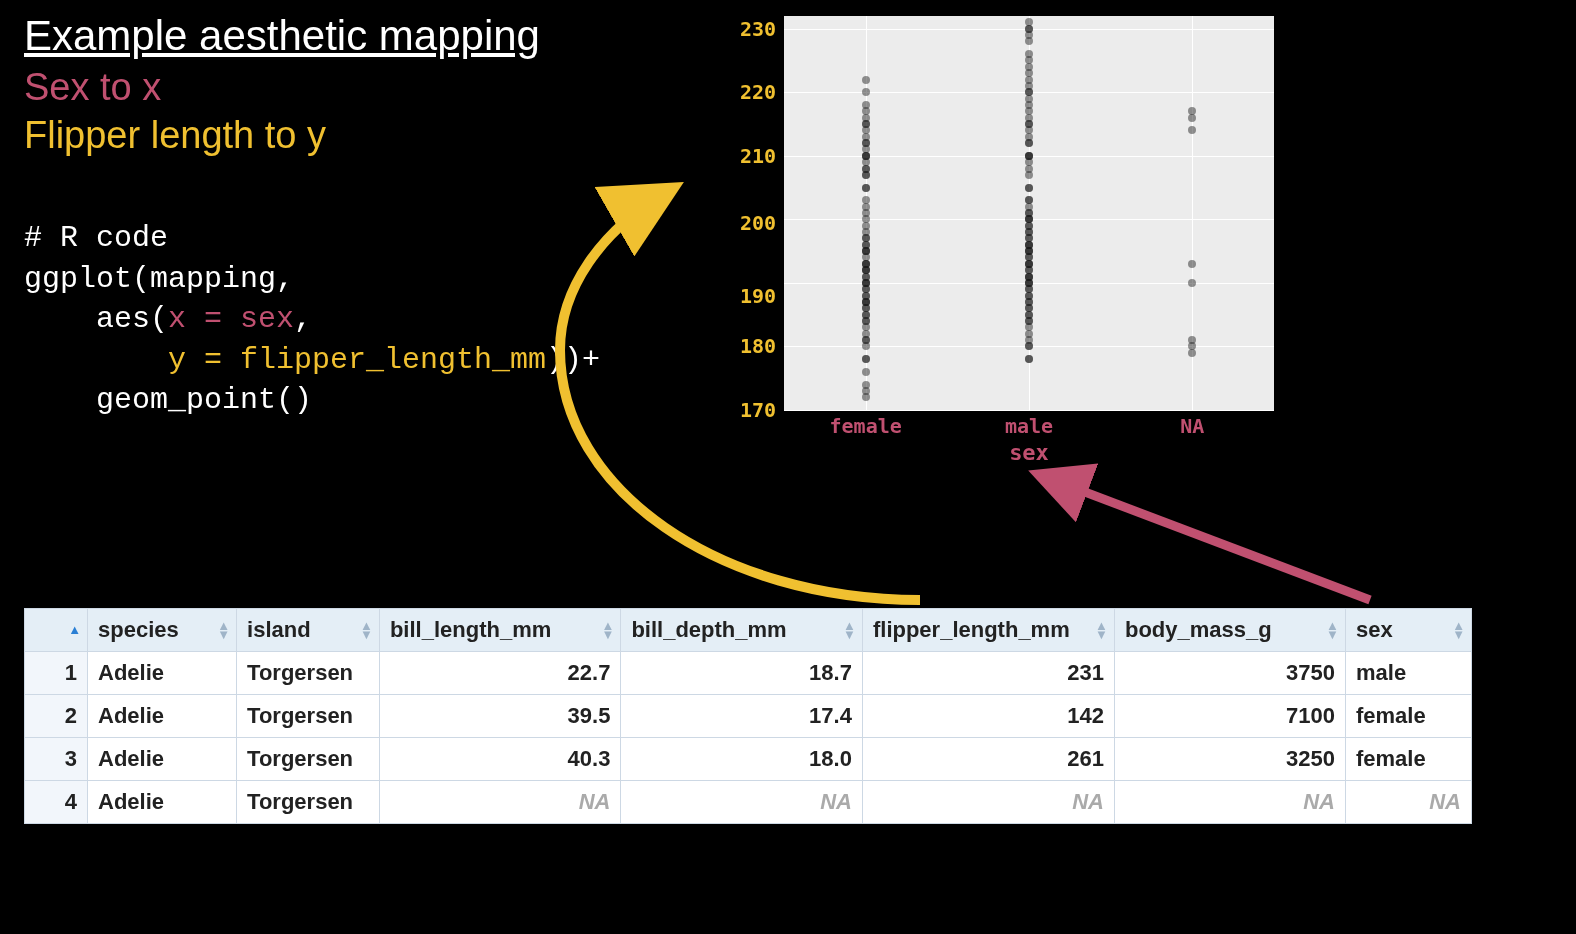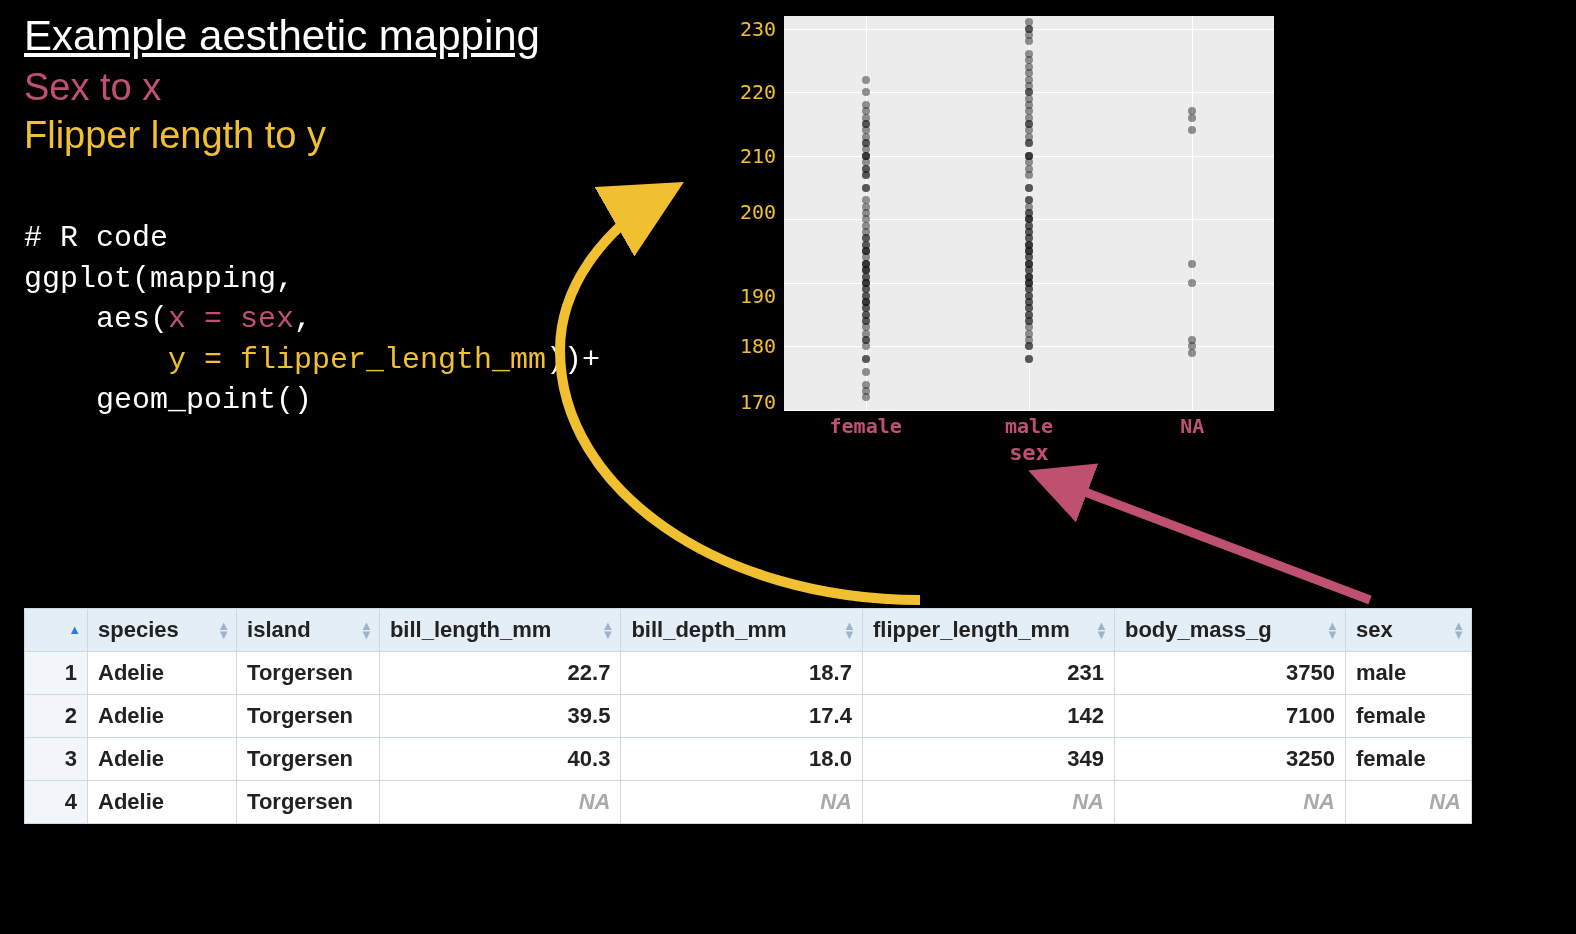--- a/index.html
+++ b/index.html
@@ -73,21 +73,21 @@
     width: 48px;
     height: 400px;
   }
   .plot-ytick {
     position: absolute;
     right: 4px;
     transform: translateY(-50%);
     color: #f0c030;
     font-family: "Menlo","Consolas",monospace;
     font-size: 20px;
-    font-weight: normal;
+    font-weight: bold;
     text-align: right;
   }
   .plot-panel {
     position: absolute;
     left: 104px;
     top: 6px;
     width: 490px;
     height: 394px;
     background: #ececec;
   }
@@ -220,24 +220,24 @@
 
 <div class="codeblock"><span># R code</span>
 <span>ggplot(mapping,</span>
 <span>    aes(</span><span class="pink">x = sex</span><span>,</span>
 <span>        </span><span class="yellow">y = flipper_length_mm</span><span>))+</span>
 <span>    geom_point()</span></div>
 
 <div class="plotwrap">
   <div class="plot-ylabel">flipper_length_mm</div>
   <div class="plot-yticks" id="yticks">
-      <div class="plot-ytick" style="top: 392px;">170</div>
+      <div class="plot-ytick" style="top: 400px;">170</div>
       <div class="plot-ytick" style="top: 336.452px;">180</div>
       <div class="plot-ytick" style="top: 286px;">190</div>
-      <div class="plot-ytick" style="top: 202px; text-align: right;">200</div>
+      <div class="plot-ytick" style="top: 213px; text-align: right;">200</div>
       <div class="plot-ytick" style="top: 145.806px;">210</div>
       <div class="plot-ytick" style="top: 82.2581px;">220</div>
       <div class="plot-ytick" style="top: 18.7097px;">230</div>
     </div>
   <div class="plot-panel" id="panel">
       <div class="gridline-h" style="top: 394px;"></div>
       <div class="gridline-h" style="top: 330.452px;"></div>
       <div class="gridline-h" style="top: 266.903px;"></div>
       <div class="gridline-h" style="top: 203.355px;"></div>
       <div class="gridline-h" style="top: 139.806px;"></div>
@@ -504,21 +504,21 @@
           <td class="num">142</td>
           <td class="num">7100</td>
           <td class="">female</td>
         </tr>
         <tr>
           <th class="rowidx">3</th>
           <td class="">Adelie</td>
           <td class="">Torgersen</td>
           <td class="num">40.3</td>
           <td class="num">18.0</td>
-          <td class="num">349</td>
+          <td class="num">261</td>
           <td class="num">3250</td>
           <td class="">female</td>
         </tr>
         <tr>
           <th class="rowidx">4</th>
           <td class="">Adelie</td>
           <td class="">Torgersen</td>
           <td class="num na">NA</td>
           <td class="num na">NA</td>
           <td class="num na">NA</td>

